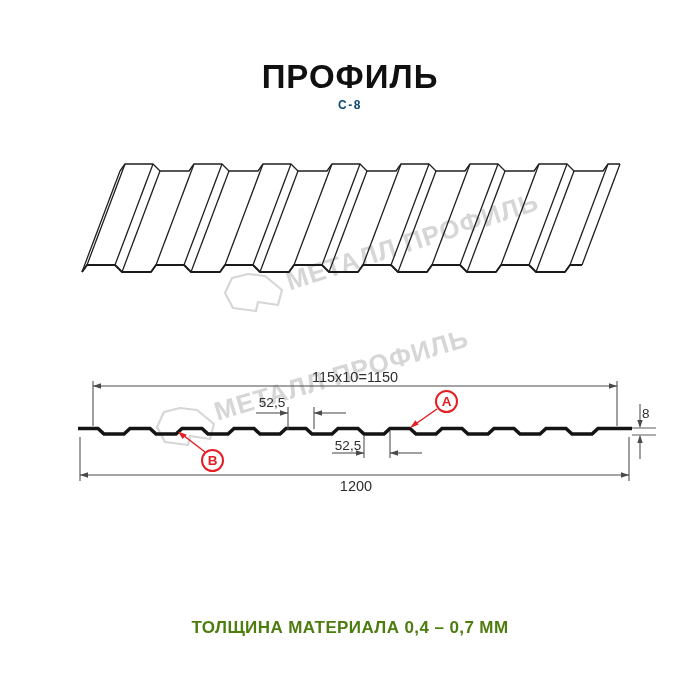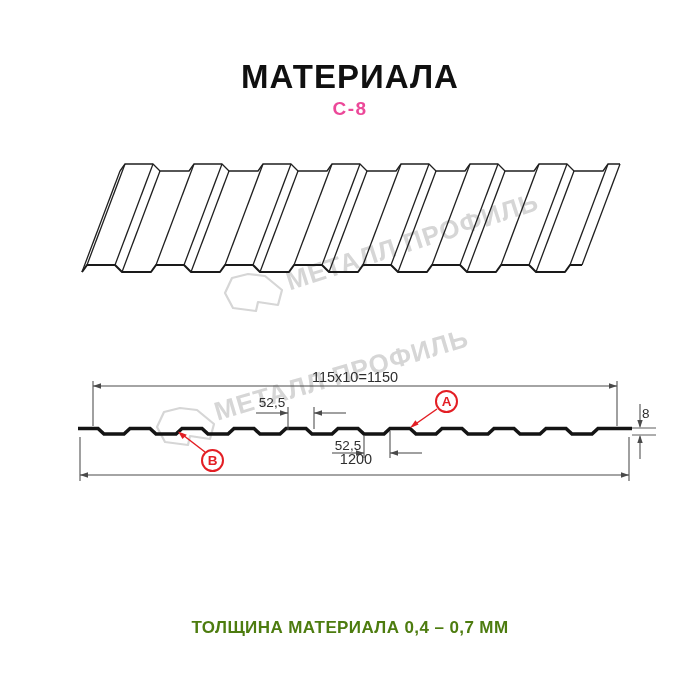--- a/index.html
+++ b/index.html
@@ -2,22 +2,22 @@
 <html><head>
 <meta charset="utf-8">
 <style>
   *{margin:0;padding:0;box-sizing:border-box}
   html,body{background:#ffffff}
   body{width:700px;height:700px;position:relative;overflow:hidden;
        font-family:"Liberation Sans",sans-serif}
   .abs{position:absolute}
   .title{top:58px;left:350px;transform:translateX(-50%);font-size:33px;font-weight:700;
          letter-spacing:1px;color:#101010;white-space:nowrap;z-index:3}
-  .subtitle{top:98px;left:350px;transform:translateX(-50%);font-size:19px;font-weight:700;
-            letter-spacing:1.5px;color:#ec4899;z-index:3}
+  .subtitle{top:98px;left:350px;transform:translateX(-50%);font-size:12px;font-weight:700;
+            letter-spacing:1.5px;color:#0c4a6e;z-index:3}
   .wm{color:var(--wm);font-weight:700;font-size:26px;letter-spacing:1px;white-space:nowrap;
       transform-origin:0 50%;z-index:1}
   #wm1{left:287px;top:267px;transform:rotate(-18deg)}
   #wm2{left:215px;top:397px;transform:rotate(-16.5deg)}
   .dimlabel{font-size:13.5px;color:#2e2e2e;white-space:nowrap;z-index:3;transform:translateX(-50%)}
   .big{font-size:14.5px}
   .noctr{transform:none}
   .circle{width:23px;height:23px;border:2px solid var(--red);border-radius:50%;
           display:flex;align-items:center;justify-content:center;color:var(--red);
           font-size:13.5px;font-weight:700;z-index:3;background:transparent}
@@ -109,28 +109,28 @@
       <polygon points="629,475 621,472.3 621,477.7" class="dimf"></polygon>
     </g>
     <g>
       <line x1="437" y1="409" x2="412" y2="426.5" class="red"></line>
       <polygon points="410,428 418.6,424.6 415.4,420.2" class="redf"></polygon>
       <line x1="205" y1="452" x2="181" y2="433.5" class="red"></line>
       <polygon points="178,431.5 186.8,434.7 182.5,438.9" class="redf"></polygon>
     </g>
   </svg>
 
-<div class="abs title">МАТЕРИАЛА</div>
+<div class="abs title">ПРОФИЛЬ</div>
 <div class="abs subtitle">С-8</div>
 
 <span class="abs dimlabel big" style="left:355px;top:369px">115x10=1150</span>
 <span class="abs dimlabel" style="left:272px;top:395px">52,5</span>
 <span class="abs dimlabel" style="left:348px;top:438px">52,5</span>
 <span class="abs dimlabel noctr" style="left:642px;top:406px">8</span>
-<span class="abs dimlabel big" style="left:356px;top:451px">1200</span>
+<span class="abs dimlabel big" style="left:356px;top:478px">1200</span>
 
 <div class="abs circle" style="left:435px;top:390px">
   <span>А</span>
 </div>
 <div class="abs circle" style="left:201px;top:449px">
   <span>В</span>
 </div>
 
 <div class="abs footer">ТОЛЩИНА МАТЕРИАЛА 0,4 – 0,7 ММ</div>
 

